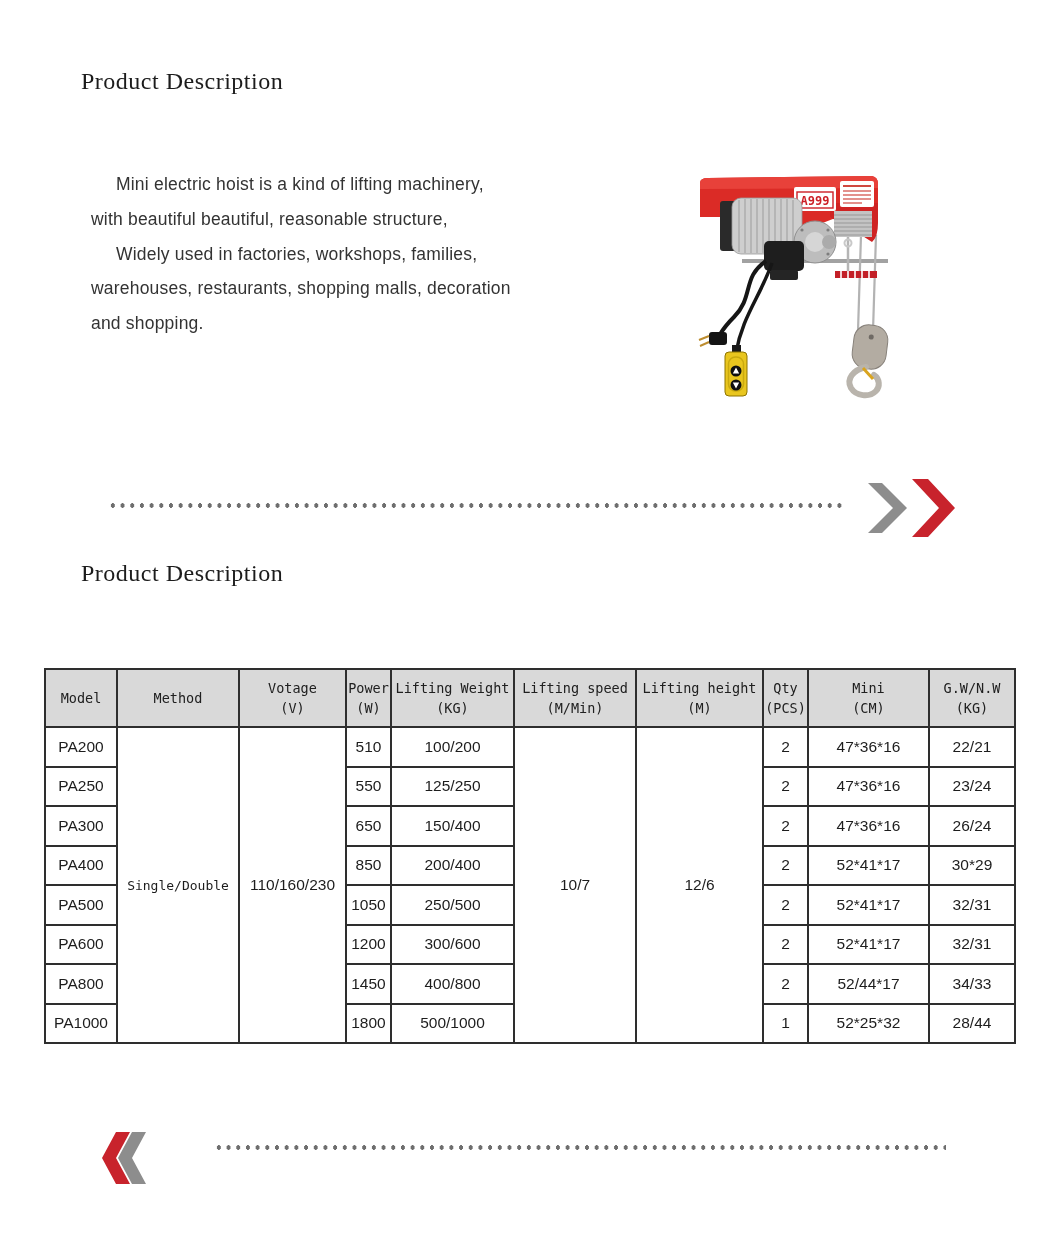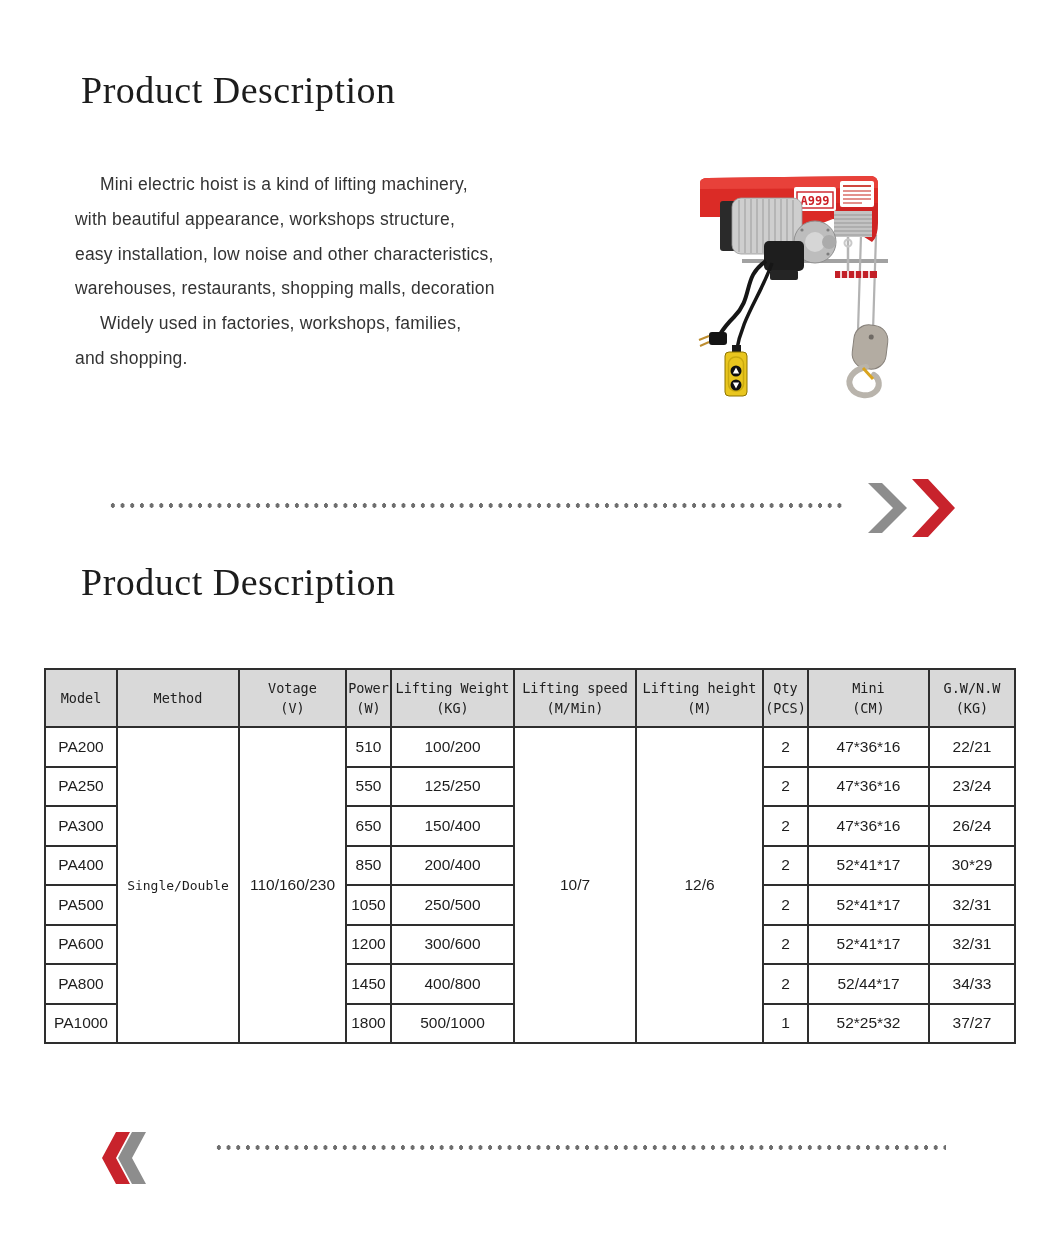--- a/index.html
+++ b/index.html
@@ -6,33 +6,33 @@
   body{
     width:1060px;height:1251px;
     background:#ffffff;
     position:relative;
     overflow:hidden;
     font-family:"Liberation Sans",sans-serif;
   }
   .heading{
     position:absolute;
     font-family:"Liberation Serif",serif;
-    font-size:38px;
+    font-size:24px;
     font-weight:400;
     color:#1c1c1c;
     letter-spacing:0.5px;
     margin:0;
     white-space:nowrap;
   }
   .heading-top{left:81px;top:68px;}
   .heading-table{left:81px;top:560px;}
 
   .intro{
     position:absolute;
-    left:75px;top:167px;
+    left:91px;top:167px;
     width:510px;
     font-size:17.5px;
     line-height:34.8px;
     color:#333333;
     letter-spacing:0.2px;
   }
   .intro .line{white-space:nowrap;}
   .intro .line.indent{padding-left:25px;}
 
   .hoist-figure{
@@ -86,24 +86,23 @@
     font-size:13px;
   }
 </style>
 </head>
 <body>
 
 <h1 class="heading heading-top">Product Description</h1>
 
 <div class="intro">
   <div class="line indent">Mini electric hoist is a kind of lifting machinery,</div>
-  <div class="line">with beautiful appearance, workshops structure,</div>
-  <div class="line">easy installation, low noise and other characteristics,</div>
+  <div class="line">with beautiful beautiful, reasonable structure,</div>
+  <div class="line indent">Widely used in factories, workshops, families,</div>
   <div class="line">warehouses, restaurants, shopping malls, decoration</div>
-  <div class="line indent">Widely used in factories, workshops, families,</div>
   <div class="line">and shopping.</div>
 </div>
 
 <svg class="hoist-figure" viewBox="0 0 210 240" aria-hidden="true">
 
   <rect x="60" y="94" width="146" height="4" fill="#a2a2a2"></rect>
 
   <g>
     <line x1="179" y1="70" x2="176" y2="166" stroke="#b3b3b3" stroke-width="2.2"></line>
     <line x1="194" y1="70" x2="191" y2="166" stroke="#b3b3b3" stroke-width="2.2"></line>
@@ -344,21 +343,21 @@
       <td>2</td>
       <td>52/44*17</td>
       <td>34/33</td>
     </tr>
     <tr>
       <td>PA1000</td>
       <td>1800</td>
       <td>500/1000</td>
       <td>1</td>
       <td>52*25*32</td>
-      <td>37/27</td>
+      <td>28/44</td>
     </tr>
   </tbody>
 </table>
 
 <svg class="chevrons chevrons-bottom" width="64" height="56" viewBox="0 0 64 56" aria-hidden="true">
   <polygon points="48,2 34,2 20,28 34,54 48,54 34,28" fill="#8d8d8d"></polygon>
   <polygon points="32,2 18,2 4,28 18,54 32,54 18,28" fill="#c8232c"></polygon>
 </svg>
 <div class="dots dots-bottom"></div>
 

